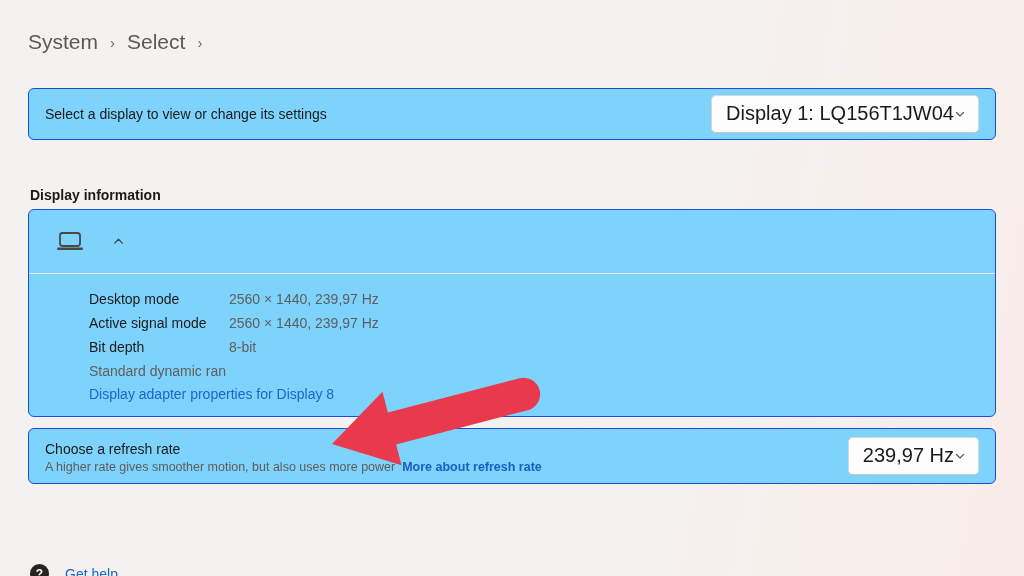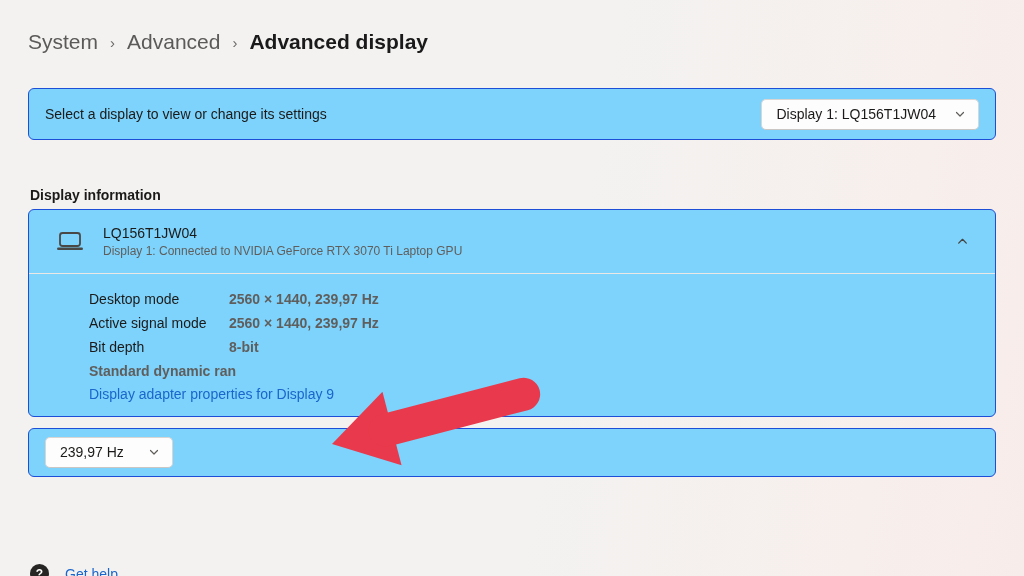--- a/index.html
+++ b/index.html
@@ -18,42 +18,42 @@
   .bc-current{color:#1a1a1a;font-weight:700;}
   
   .card{
     background:#7dd3fc;border:1px solid #1d4ed8;border-radius:6px;
     box-shadow:0 0 1px rgba(0,0,0,0.02);
   }
   .selector-card{margin-top:32px;height:50px;display:flex;align-items:center;justify-content:space-between;padding:0 16px;}
   .selector-label{font-size:14px;color:#1b1a19;}
   
   .dropdown{
-    display:flex;align-items:center;justify-content:space-between;
+    display:flex;align-items:center;justify-content:center;
     background:#fdfdfd;border:1px solid #d8d5d3;border-bottom-color:#c9c6c4;
-    border-radius:5px;padding:6px 12px 7px 14px;font-size:14px;color:#1b1a19;
-    cursor:pointer;gap:18px;
+    border-radius:5px;padding:6px 12px 7px 14px;font-size:20px;color:#1b1a19;
+    cursor:pointer;
   }
   .dropdown .chev{display:flex;align-items:center;}
   .refresh-dropdown{min-width:100px;}
   
   .section-title{margin:45px 0 4px 2px;font-size:14px;font-weight:700;color:#1b1a19;line-height:20px;}
   
   .expander-card{margin-top:0;}
   .expander-header{height:63px;display:flex;align-items:center;padding:0 18px 0 24px;}
   .device-icon{width:34px;height:30px;display:flex;align-items:center;justify-content:center;margin-right:16px;}
   .expander-titles{flex:1;}
   .expander-title{font-size:14px;line-height:18px;color:#1b1a19;}
   .expander-subtitle{font-size:12px;line-height:16px;color:#605e5c;margin-top:1px;}
   .expander-chevron{width:30px;height:30px;display:flex;align-items:center;justify-content:center;cursor:pointer;border-radius:4px;}
   .expander-divider{height:1px;background:#ebe8e6;margin:0;}
   .expander-content{padding:13px 33px 10px 60px;}
   .detail-row{display:flex;font-size:14px;line-height:24px;}
   .detail-label{width:140px;color:#1b1a19;}
-  .detail-value{color:#605e5c;font-weight:bold;}
+  .detail-value{color:#605e5c;}
   .adapter-link{font-size:14px;line-height:23px;color:#1a66cc;cursor:pointer;display:inline-block;}
   
   .refresh-card{margin-top:11px;padding:8px 16px;display:flex;align-items:center;justify-content:space-between;}
   .refresh-title{font-size:14px;line-height:20px;color:#1b1a19;}
   .refresh-sub-row{display:flex;align-items:baseline;gap:7px;margin-top:1px;}
   .refresh-subtitle{font-size:12.5px;color:#5f5d5b;}
   .refresh-link{font-size:12.5px;font-weight:700;color:#1a5fbf;cursor:pointer;}
   
   .footer{position:absolute;left:30px;bottom:-7px;display:flex;align-items:center;gap:16px;}
   .help-icon{width:19px;height:19px;border-radius:50%;background:#262524;color:#fff;
@@ -63,23 +63,22 @@
   .arrow-overlay{position:absolute;left:300px;top:352px;width:290px;height:135px;pointer-events:none;z-index:10;}
 </style>
 </head>
 <body>
 
 <div class="page">
 
   <nav class="breadcrumb">
     <span class="bc-item">System</span>
     <span class="bc-sep">›</span>
-    <span class="bc-item">Advanced</span>
+    <span class="bc-item">Select</span>
     <span class="bc-sep">›</span>
-    <span class="bc-current">Advanced display</span>
   </nav>
 
   <div class="card selector-card">
     <span class="selector-label">Select a display to view or change its settings</span>
     <div class="dropdown">
       <span>Display 1: LQ156T1JW04</span>
       <span class="chev">
         <svg width="12" height="12" viewBox="0 0 12 12">
             <path d="M2.5 4.5 L6 8 L9.5 4.5" stroke="#5f5d5a" stroke-width="1.2" fill="none" stroke-linecap="round" stroke-linejoin="round"></path>
           </svg>
@@ -90,24 +89,20 @@
   <div class="section-title">Display information</div>
 
   <div class="card expander-card">
     <div class="expander-header">
       <span class="device-icon">
         <svg width="30" height="26" viewBox="0 0 30 26">
           <rect x="5" y="4" width="20" height="13" rx="2.5" fill="none" stroke="#4a4846" stroke-width="1.8"></rect>
           <rect x="2" y="18.5" width="26" height="2.6" rx="1.3" fill="#4a4846"></rect>
         </svg>
       </span>
-      <div class="expander-titles">
-        <div class="expander-title">LQ156T1JW04</div>
-        <div class="expander-subtitle">Display 1: Connected to NVIDIA GeForce RTX 3070 Ti Laptop GPU</div>
-      </div>
       <span class="expander-chevron">
         <svg width="13" height="13" viewBox="0 0 12 12">
             <path d="M2.5 7.5 L6 4 L9.5 7.5" stroke="#454442" stroke-width="1.2" fill="none" stroke-linecap="round" stroke-linejoin="round"></path>
           </svg>
       </span>
     </div>
     <div class="expander-divider"></div>
     <div class="expander-content">
       <div class="detail-row">
         <span class="detail-label">Desktop mode</span>
@@ -117,25 +112,32 @@
         <span class="detail-label">Active signal mode</span>
         <span class="detail-value">2560 × 1440, 239,97 Hz</span>
       </div>
       <div class="detail-row">
         <span class="detail-label">Bit depth</span>
         <span class="detail-value">8-bit</span>
       </div>
       <div class="detail-row">
         <span class="detail-value">Standard dynamic ran</span>
       </div>
-      <a class="adapter-link">Display adapter properties for Display 9</a>
+      <a class="adapter-link">Display adapter properties for Display 8</a>
     </div>
   </div>
 
   <div class="card refresh-card">
+    <div>
+      <div class="refresh-title">Choose a refresh rate</div>
+      <div class="refresh-sub-row">
+        <span class="refresh-subtitle">A higher rate gives smoother motion, but also uses more power</span>
+        <a class="refresh-link">More about refresh rate</a>
+      </div>
+    </div>
     <div class="dropdown refresh-dropdown">
       <span>239,97 Hz</span>
       <span class="chev">
         <svg width="12" height="12" viewBox="0 0 12 12">
             <path d="M2.5 4.5 L6 8 L9.5 4.5" stroke="#5f5d5a" stroke-width="1.2" fill="none" stroke-linecap="round" stroke-linejoin="round"></path>
           </svg>
       </span>
     </div>
   </div>
 

